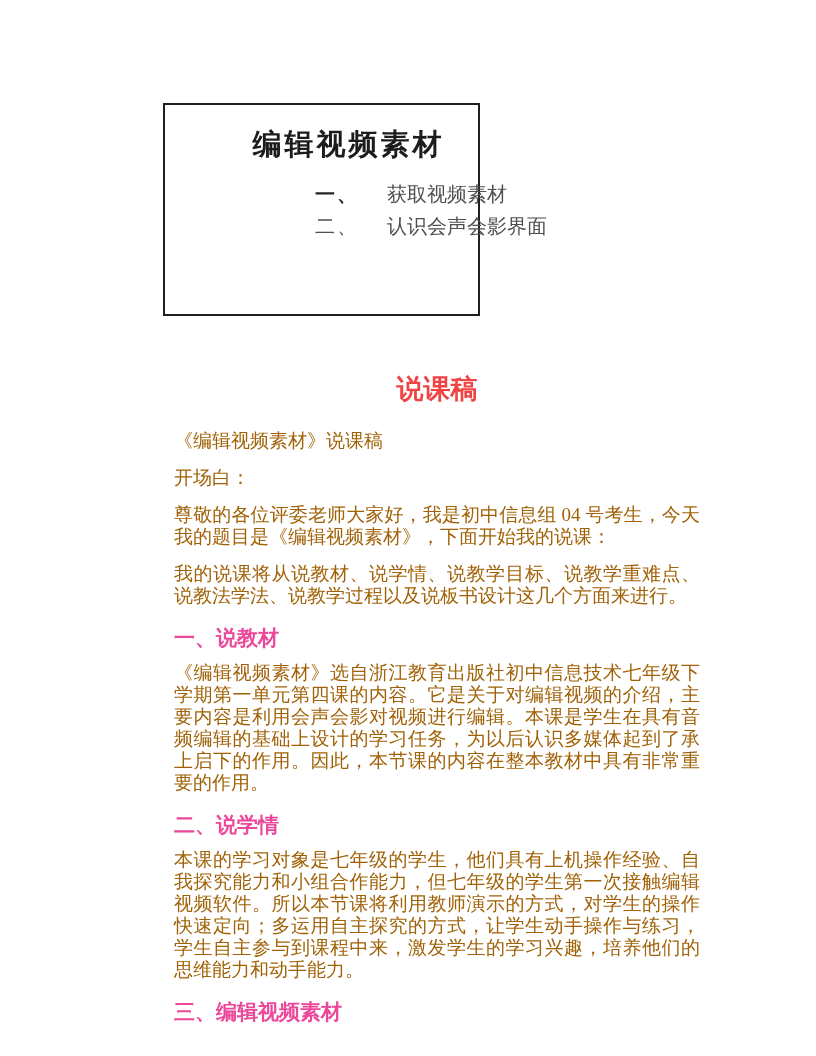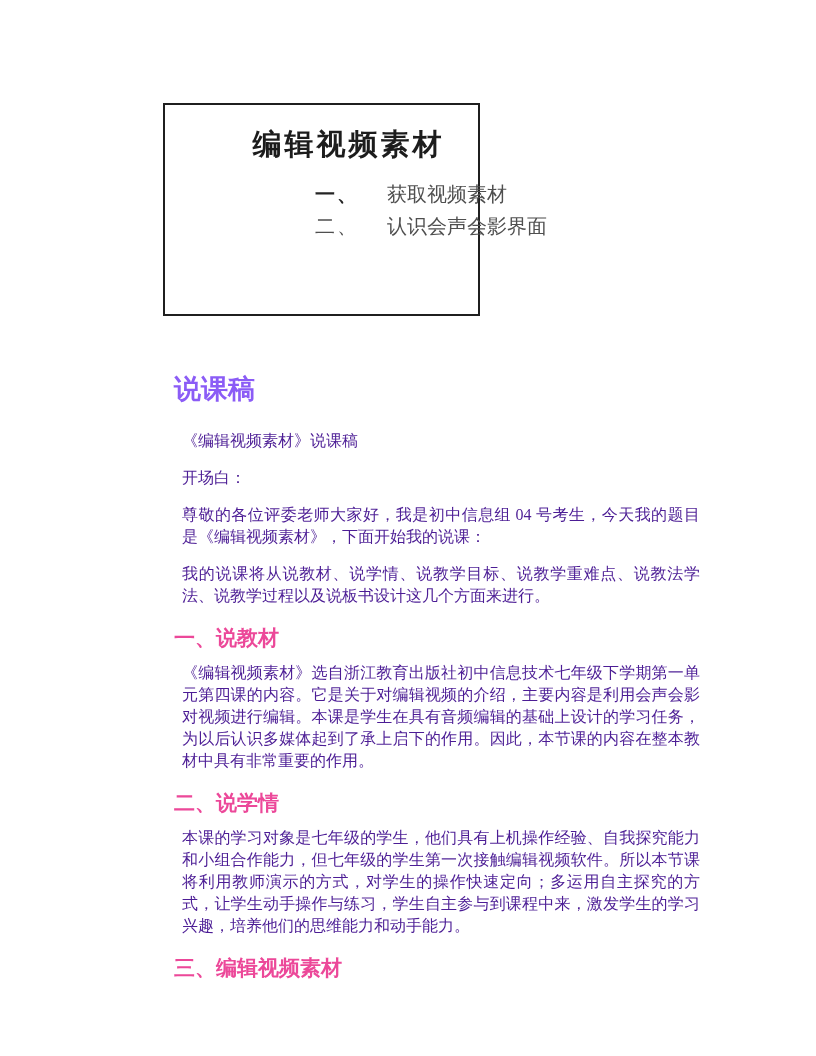--- a/index.html
+++ b/index.html
@@ -54,28 +54,29 @@
   .banner-item .marker { letter-spacing: 2px; }
   .banner-item.first .marker { color: #242424; font-weight: 600; }
 
   
   .doc-title {
     margin: 0 0 25px 0;
     font-family: "Liberation Sans", "DejaVu Sans", sans-serif;
     font-weight: 700;
     font-size: 27px;
     line-height: 32px;
-    color: #8b5cf6;
+    color: #ef4444;
+    text-align: center;
   }
   .para {
-    margin: 0 0 15px 8px;
-    font-size: 16px;
+    margin: 0 0 15px 0;
+    font-size: 19px;
     line-height: 22px;
     text-align: justify;
-    color: #4c1d95;
+    color: #a16207;
   }
   .section-heading {
     margin: 17px 0 11px 0;
     font-family: Liberation Sans, sans-serif;
     font-weight: 700;
     font-size: 21px;
     line-height: 27px;
     color: #ec4899;
   }
 </style>

